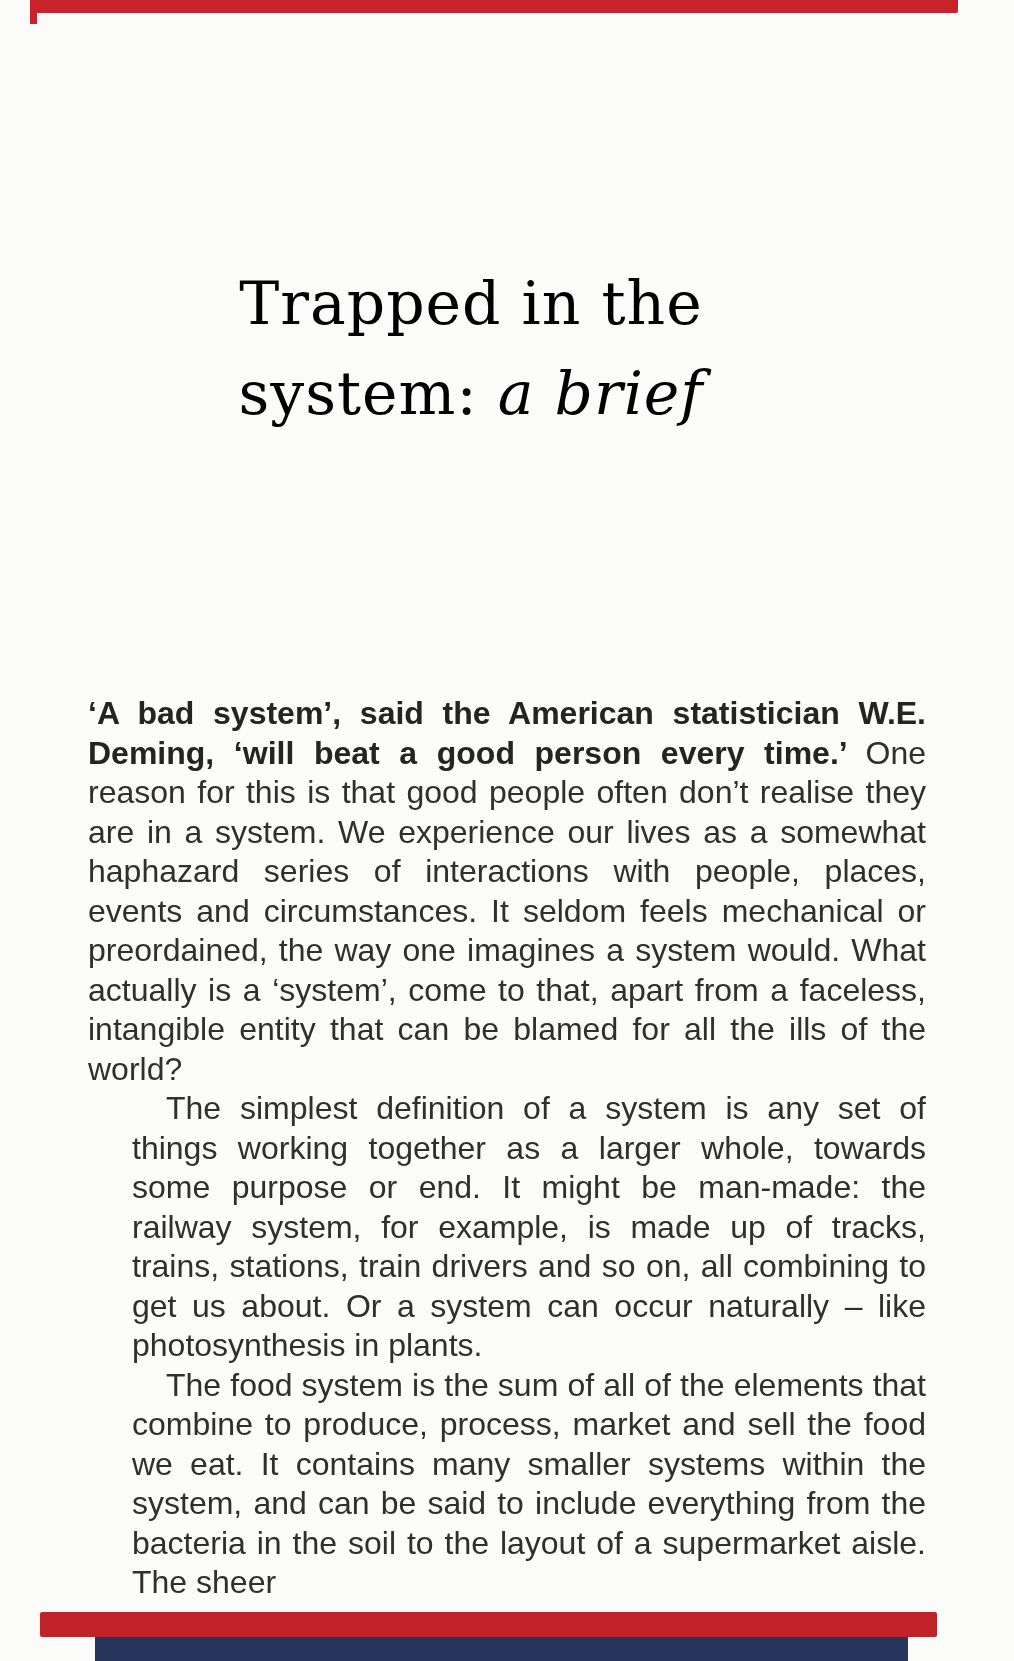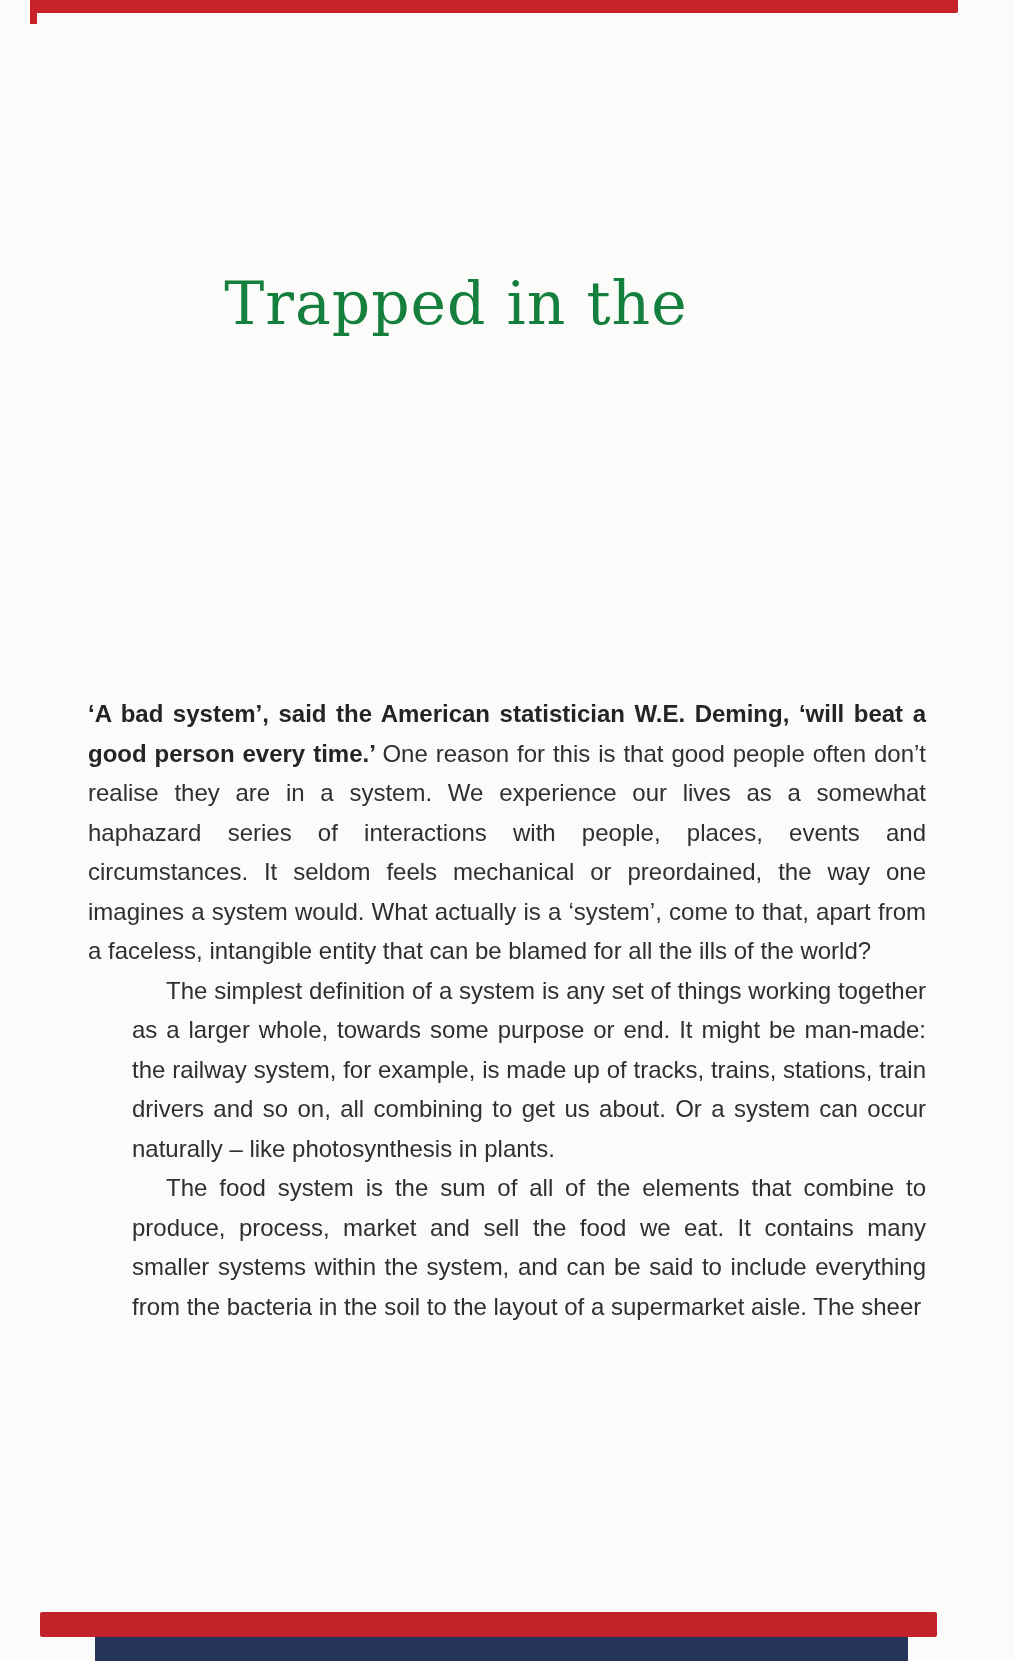--- a/index.html
+++ b/index.html
@@ -50,44 +50,44 @@
     position: absolute;
     top: 1637px;
     left: 95px;
     width: 813px;
     height: 24px;
     background: #25355c;
   }
   .chapter-title {
     position: absolute;
     top: 258px;
-    left: 106px;
+    left: 121px;
     width: 700px;
     margin: 0;
     text-align: center;
     font-family: "DejaVu Serif", "Liberation Serif", serif;
     font-weight: 400;
     font-size: 60px;
     line-height: 90px;
-    color: #15803d;
+    color: #000000;
     letter-spacing: 1px;
   }
   .chapter-title .t-line {
     display: block;
   }
   .it {
     font-style: italic;
   }
   .body-text {
     position: absolute;
     top: 694px;
     left: 88px;
     width: 838px;
     font-family: "Liberation Sans", sans-serif;
-    font-size: 24px;
+    font-size: 32px;
     line-height: 39.5px;
     color: #2f2f2f;
     text-align: justify;
   }
   .body-text p {
     margin: 0;
   }
   .body-text p.indent {
     text-indent: 34px;
     margin-left: 44px;
@@ -100,20 +100,21 @@
 </head>
 <body>
 
 <div class="page">
 
   <div class="cover-top"></div>
   <div class="cover-top-corner"></div>
 
   <h1 class="chapter-title">
     <span class="t-line">Trapped in the</span>
+    <span class="t-line"><span>system: </span><span class="it">a brief</span></span>
   </h1>
 
   <div class="body-text">
     <p><span class="lead">‘A bad system’, said the American statistician W.E. Deming, ‘will beat a good person every time.’ </span><span>One reason for this is that good people often don’t realise they are in a system. We experience our lives as a somewhat haphazard series of interactions with people, places, events and circumstances. It seldom feels mechanical or preordained, the way one imagines a system would. What actually is a ‘system’, come to that, apart from a faceless, intangible entity that can be blamed for all the ills of the world?</span></p>
     <p class="indent">The simplest definition of a system is any set of things working together as a larger whole, towards some purpose or end. It might be man-made: the railway system, for example, is made up of tracks, trains, stations, train drivers and so on, all combining to get us about. Or a system can occur naturally – like photosynthesis in plants.</p>
     <p class="indent">The food system is the sum of all of the elements that combine to produce, process, market and sell the food we eat. It contains many smaller systems within the system, and can be said to include everything from the bacteria in the soil to the layout of a supermarket aisle. The sheer</p>
   </div>
 
   <div class="cover-bottom-red"></div>
   <div class="cover-bottom-blue"></div>

